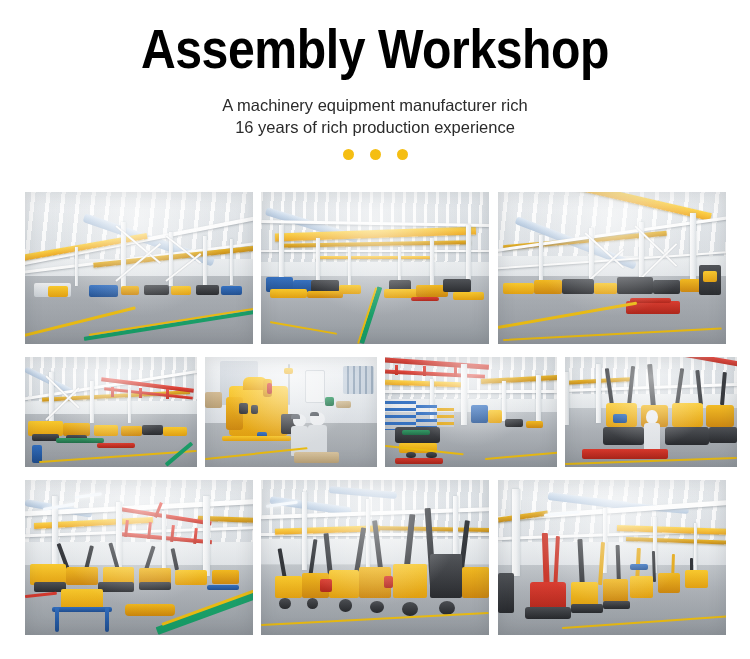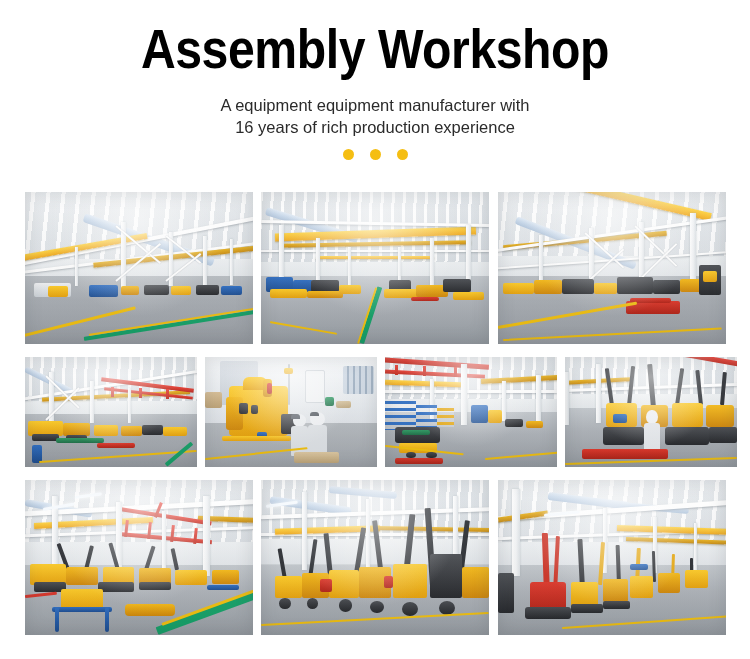--- a/index.html
+++ b/index.html
@@ -278,21 +278,21 @@
 </head>
 <body>
 
 <div id="page">
 
   <div class="header">
 
     <div class="page-title">Assembly Workshop</div>
 
     <div class="subtitle">
-      <span class="line">A equipment equipment manufacturer with</span>
+      <span class="line">A machinery equipment manufacturer rich</span>
       <span class="line">16 years of rich production experience</span>
     </div>
 
     <div class="dots">
       <span class="dot"></span>
       <span class="dot"></span>
       <span class="dot"></span>
     </div>
   </div>
 

